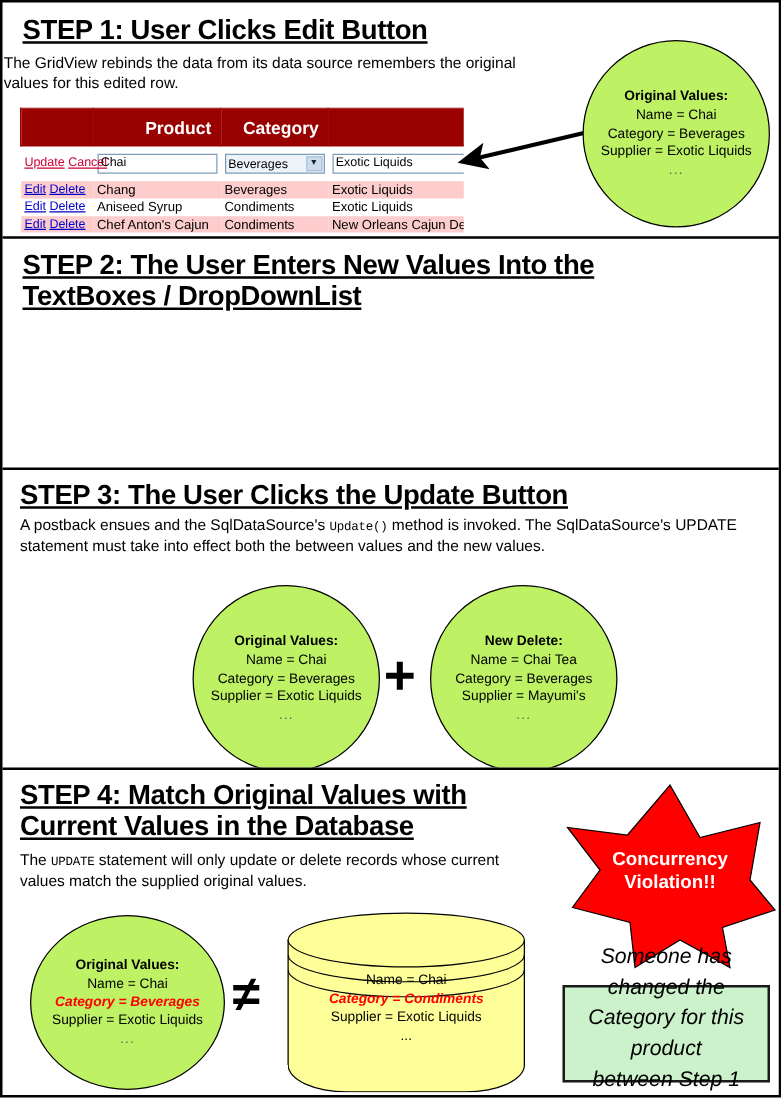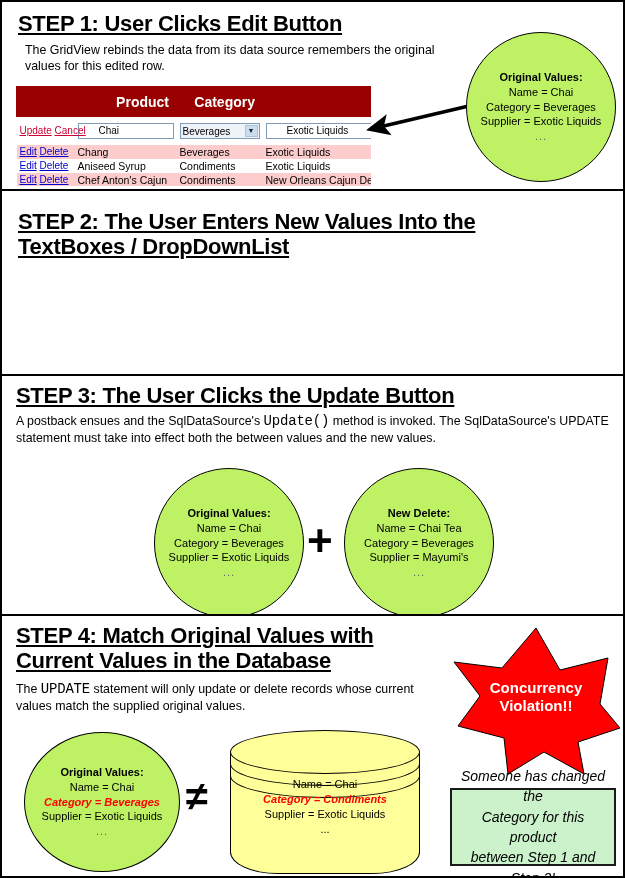--- a/index.html
+++ b/index.html
@@ -21,21 +21,21 @@
   .divider { position:absolute; left:0; width:621px; height:0; border-top:2px solid #000; }
 
   .step-title {
     font-size:22px; font-weight:bold; line-height:1.12;
     letter-spacing:-0.3px;
     margin:0; padding:0;text-decoration:underline;
   }
   .step-desc {
     font-size:12.4px; line-height:1.32; margin:0; padding:0;
   }
-  .mono { font-family:"Liberation Mono", monospace; font-size:14px; letter-spacing:-0.2px;}
+  .mono { font-family:"Liberation Mono", monospace; font-size:10px; letter-spacing:-0.2px;}
   .ital { }
 
   
   .gv { border-collapse:collapse; table-layout:fixed; font-size:10.5px;
         font-family:"Liberation Sans", sans-serif; background:#fff; }
   .gv th {
     background:#990000; color:#ffffff; font-weight:bold; font-size:14px;
     text-align:right; padding:4px 7px 4px 4px; height:30px;
     border:1px solid #990000;
   }
@@ -43,21 +43,21 @@
   .gv td { padding:1px 3px; border:0; vertical-align:middle; }
   .gv tr.edit-row td { background:#ffffff; height:28px; }
   .gv tr.alt td { background:#fdcccc; }
   .gv tr.norm td { background:#ffffff; }
   .gv tr.alt2 td { background:#fdcccc; }
   .cmd { white-space:nowrap; font-size:10px; padding-left:2px; }
   .cmd a { color:#0000cc; text-decoration:underline; }
   .cmd a.upd { color:#cc0033; }
   .tbx {
     border:1px solid #7f9db9; background:#fff; font-size:10px;
-    height:16px; line-height:14px; padding:0 20px; width:100%;
+    height:16px; line-height:14px; padding:0 2px; width:100%;
     font-family:"Liberation Sans", sans-serif;
   }
   .ddl {
     border:1px solid #7f9db9; background:#eef3fa; font-size:10px;
     height:16px; line-height:15px; padding:0 2px; width:100%;
     position:relative; font-family:"Liberation Sans", sans-serif;
   }
   .ddl .arrow {
     position:absolute; right:1px; top:1px; width:13px; height:12px;
     background:#cddcec; border:1px solid #aac2dc;
@@ -75,21 +75,21 @@
   }
   .bubble .inner { font-size:11px; line-height:1.33; }
   .bubble .hd { font-weight:bold; }
   .bubble .dots { color:#666; letter-spacing:1px; }
   .redital { color:#ff0000; font-style:italic; font-weight:bold; }
 
   
   .callout {
     position:absolute; background:#ccf2cc; border:2px solid #1a1a1a;
     display:flex; align-items:center; justify-content:center;
-    text-align:center; font-style:italic; font-size:14px; line-height:1.45;
+    text-align:center; font-style:italic; font-size:17px; line-height:1.45;
     padding:4px 8px;
   }
 
   
   .glyph { position:absolute; font-weight:bold; line-height:1; }
 
   
   .cyl { position:absolute; }
   .cyl .body { position:absolute; left:0; top:22px; width:100%; height:calc(100% - 44px);
      background:#ffff99; border-left:1.6px solid #000; border-right:1.6px solid #000; }
@@ -114,21 +114,21 @@
 
   .arrow-svg { position:absolute; }
 </style>
 </head>
 <body>
 
 <div class="page">
 
   <div class="step" style="top:0;height:187px;">
     <div class="step-title" style="position:absolute;left:16px;top:10px;width:440px;">STEP 1: User Clicks Edit Button</div>
-    <div class="step-desc" style="position:absolute;left:23px;top:40px;width:412px;">The GridView rebinds the data from its data source remembers the original values for this edited row.</div>
+    <div class="step-desc" style="position:absolute;left:1px;top:40px;width:412px;">The GridView rebinds the data from its data source remembers the original values for this edited row.</div>
 
     <div class="clip" style="left:14px;top:84px;width:355px;height:100px;">
       <table class="gv" style="width:472px;">
         <colgroup>
             <col style="width:58px">
             <col style="width:102px">
             <col style="width:86px">
             <col style="width:226px">
           </colgroup>
         <thead>
@@ -207,21 +207,21 @@
         <div>Name = Chai</div>
         <div>Category = Beverages</div>
         <div>Supplier = Exotic Liquids</div>
         <div class="dots">...</div>
       </div>
     </div>
   </div>
 
   <div class="divider" style="top:187px;"></div>
   <div class="step" style="top:189px;height:183px;">
-    <div class="step-title" style="position:absolute;left:16px;top:19px;width:480px;">STEP 2: The User Enters New Values Into the TextBoxes / DropDownList</div>
+    <div class="step-title" style="position:absolute;left:16px;top:9px;width:480px;">STEP 2: The User Enters New Values Into the TextBoxes / DropDownList</div>
 
   </div>
 
   <div class="divider" style="top:372px;"></div>
   <div class="step" style="top:374px;height:238px;">
     <div class="step-title" style="position:absolute;left:14px;top:8px;width:500px;">STEP 3: The User Clicks the Update Button</div>
     <div class="step-desc" style="position:absolute;left:14px;top:36px;width:600px;">
       <span>A postback ensues and the SqlDataSource's </span><span class="mono">Update()</span><span> method is invoked. The SqlDataSource's UPDATE statement must take into effect </span><span class="ital">both</span><span> the between values and the new values.</span>
     </div>
 

